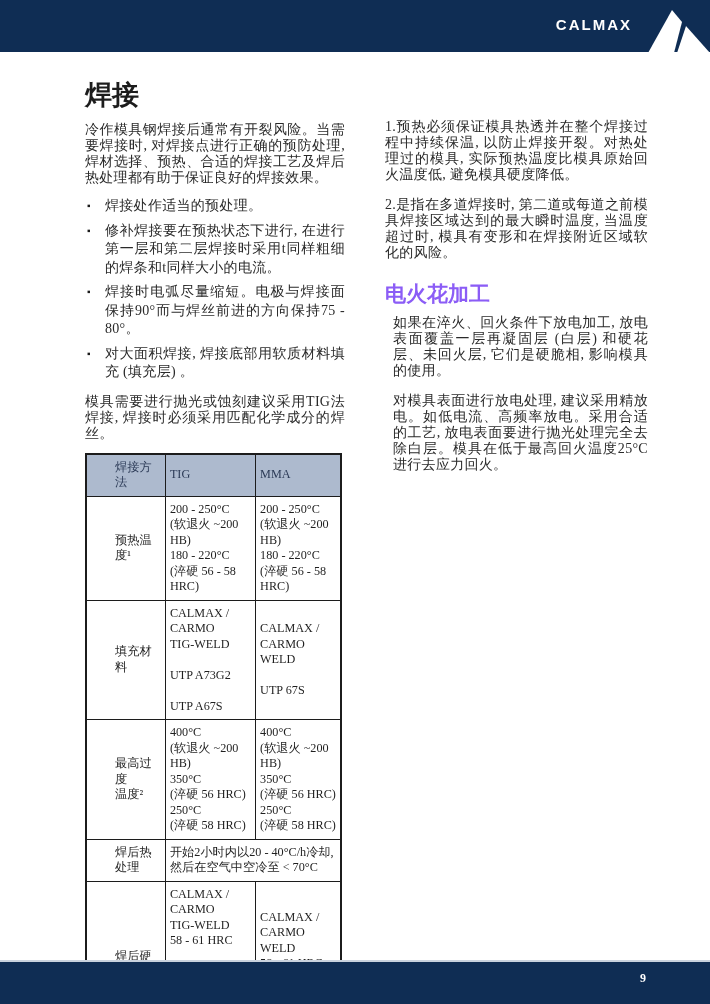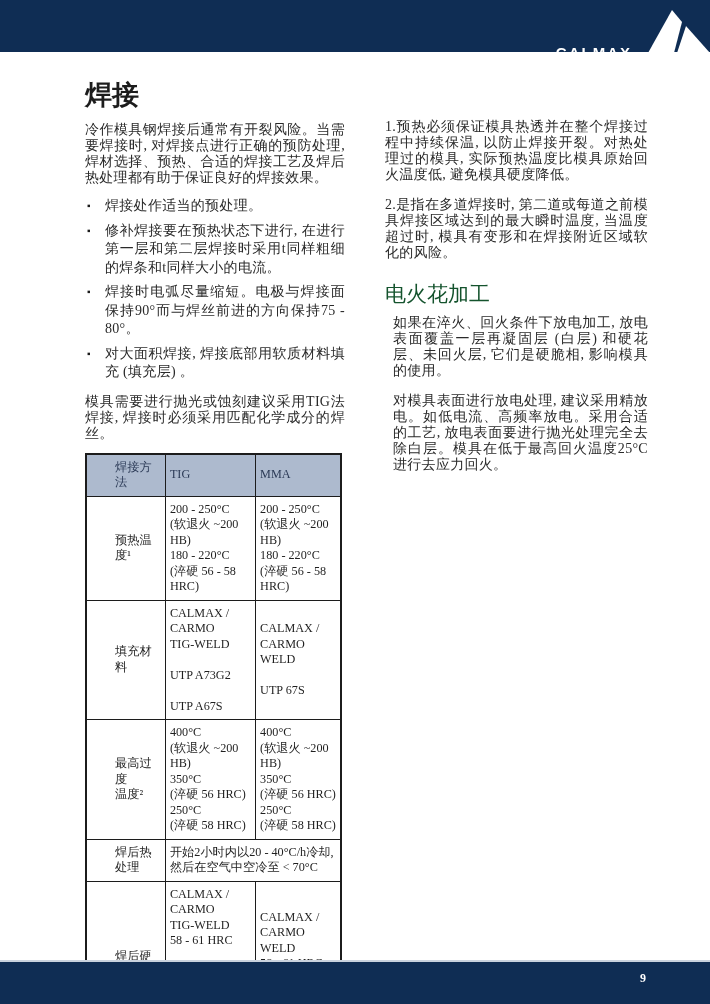--- a/index.html
+++ b/index.html
@@ -11,21 +11,21 @@
     color:#2a2a2a;
     overflow:hidden;
     margin:0 auto;
   }
   
   .topbar{
     position:absolute;top:0;left:0;right:0;height:52px;
     background:#0f2d54;
   }
   .brand{
-    position:absolute;right:78px;top:44px;
+    position:absolute;right:78px;top:16px;
     color:#ffffff;
     font-family:"Liberation Sans","DejaVu Sans",sans-serif;
     font-weight:bold;font-size:15px;letter-spacing:2px;
   }
   .logo{position:absolute;right:0;top:8px;width:66px;height:45px;}
   .botbar{
     position:absolute;bottom:0;left:0;right:0;height:42px;
     background:#0f2d54;
     border-top:2px solid #c9d2de;
   }
@@ -43,21 +43,21 @@
   }
   .col-left{width:260px;flex:0 0 260px;}
   .col-right{width:263px;flex:0 0 263px;margin-left:40px;padding-top:39px;}
   
   h1.title{
     margin:0 0 12px 0;
     font-size:27px;line-height:30px;font-weight:bold;color:#1c1c1c;
   }
   h2.subtitle{
     margin:20px 0 8px 0;
-    font-size:21px;line-height:26px;font-weight:normal;color:#14532d;
+    font-size:21px;line-height:26px;font-weight:bold;color:#8b5cf6;
   }
   p.body{
     margin:0 0 11px 0;
     font-size:14px;line-height:16px;letter-spacing:0.3px;
     text-align:justify;
   }
   .col-right p.body{margin-bottom:14px;}
   .edm-p{margin-left:8px !important;}
   
   ul.bullets{list-style:none;margin:2px 0 12px 0;padding:0;}

